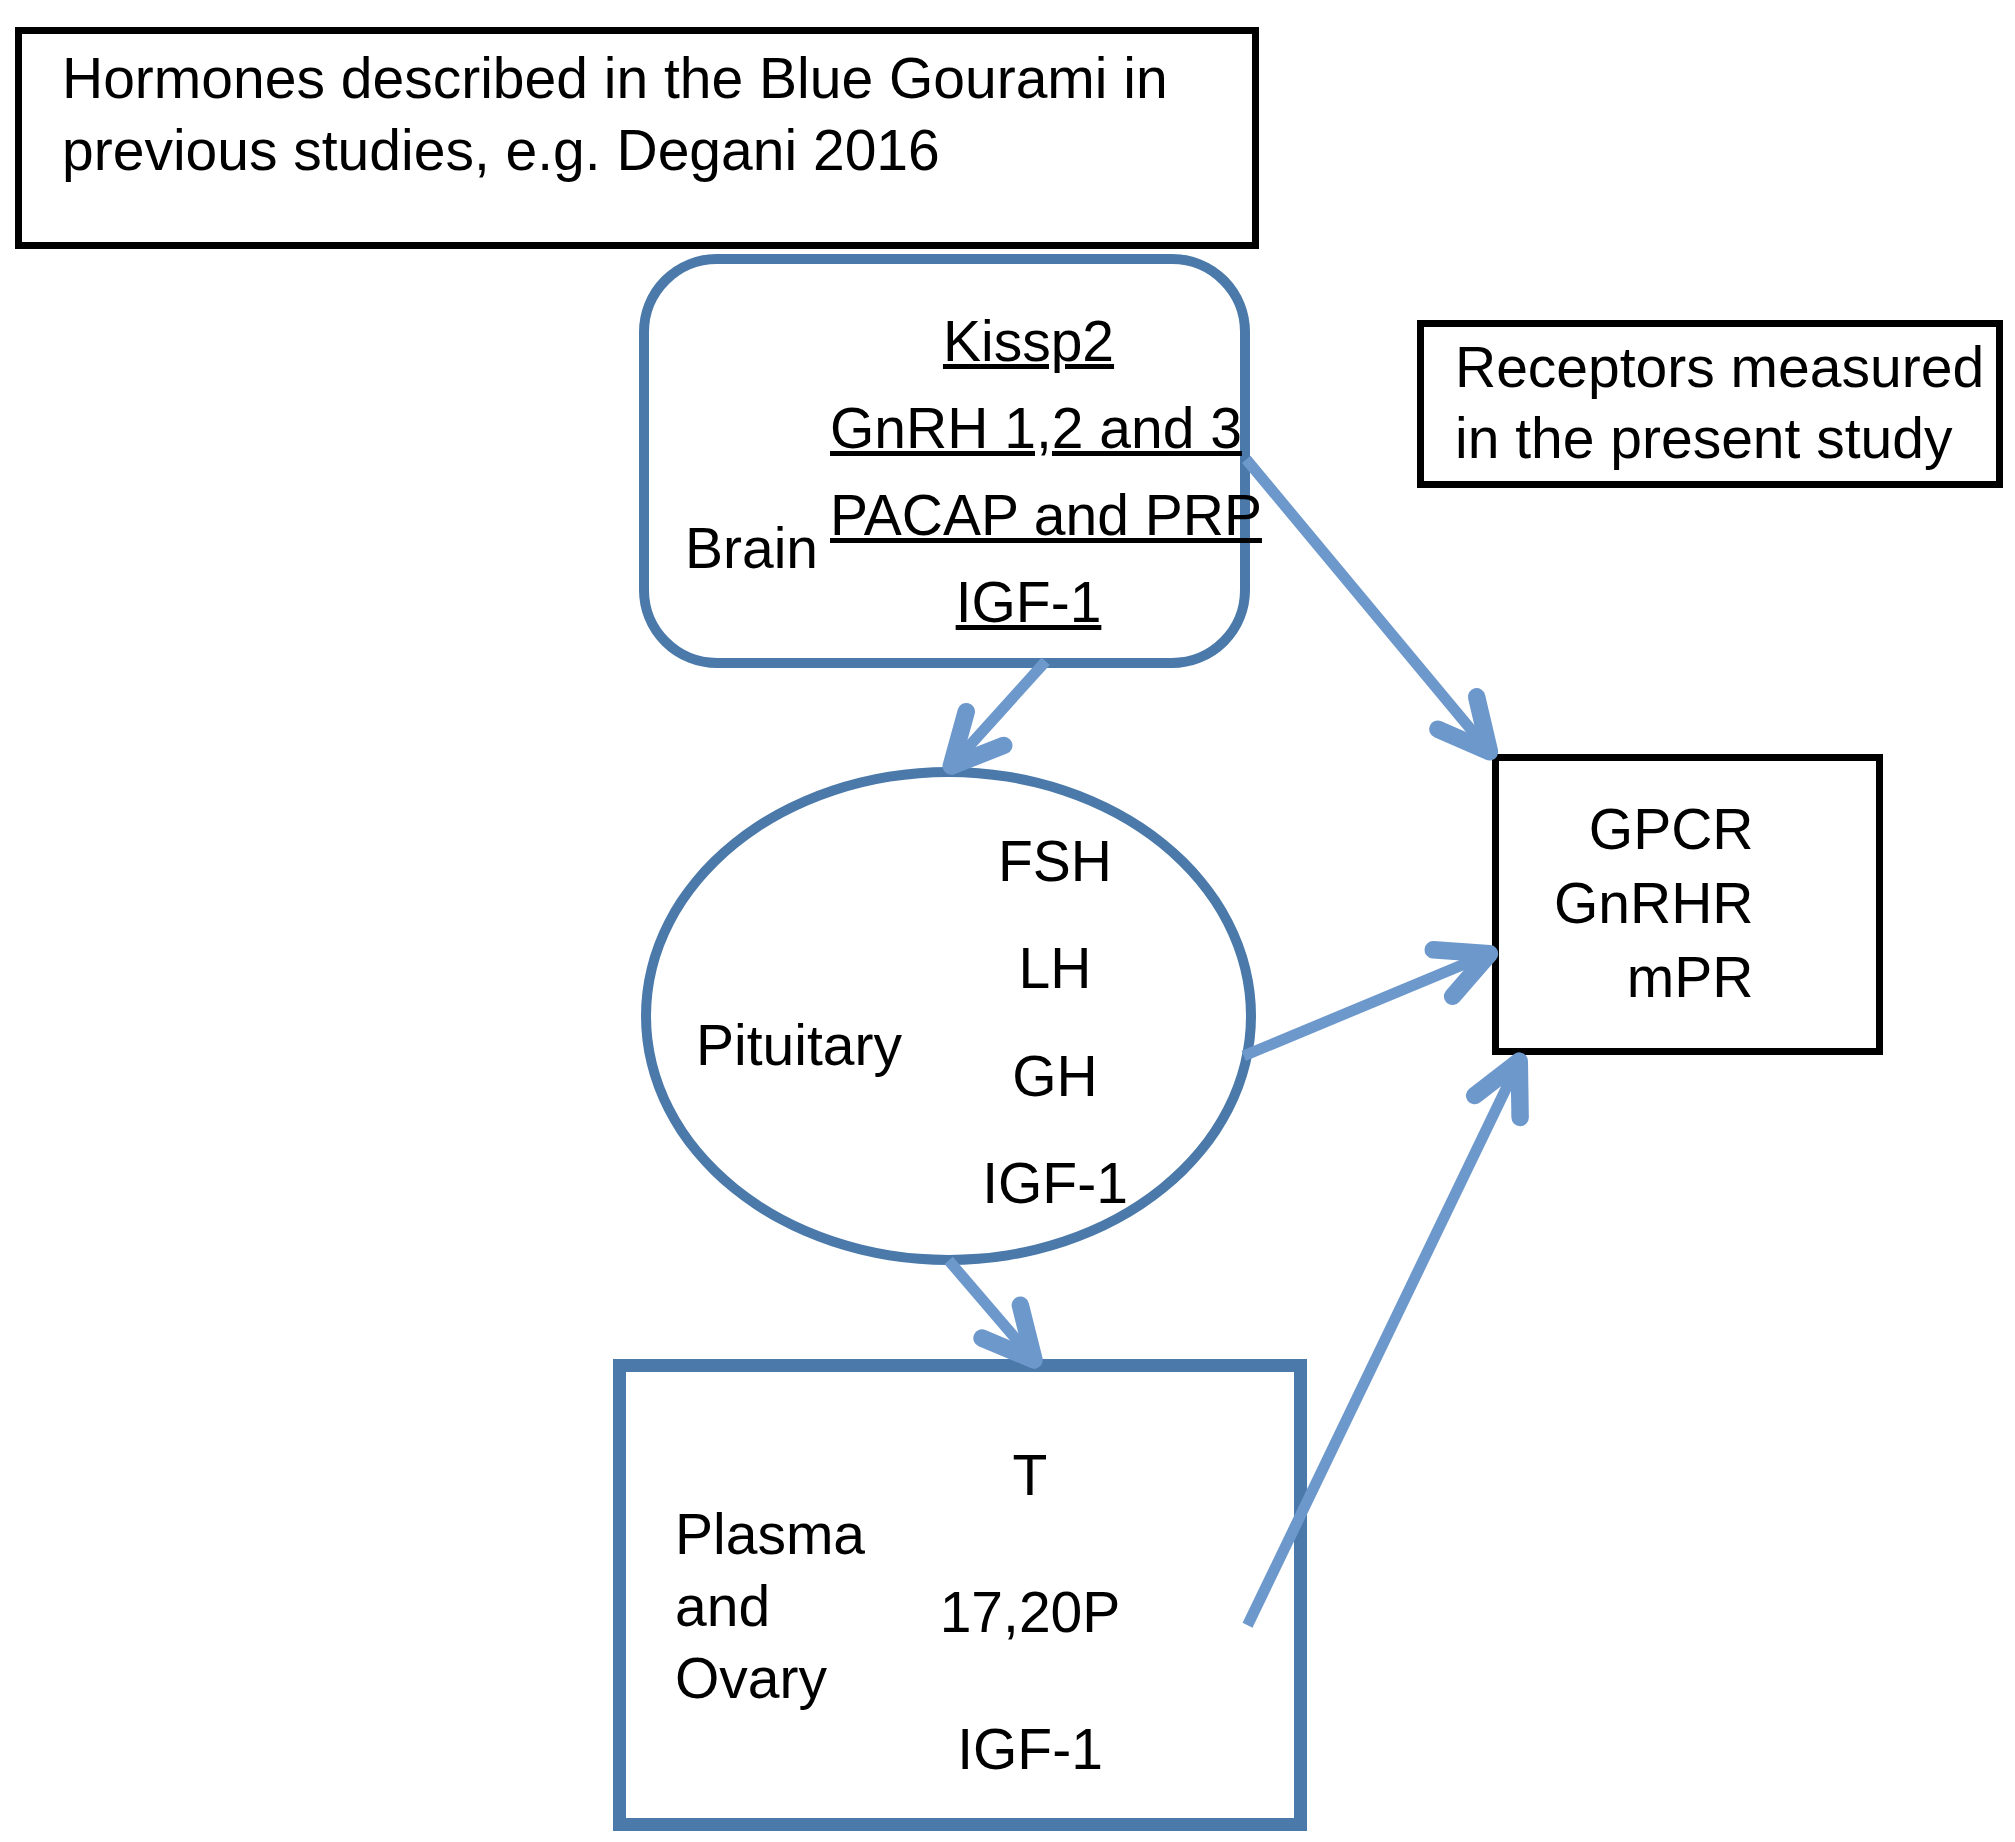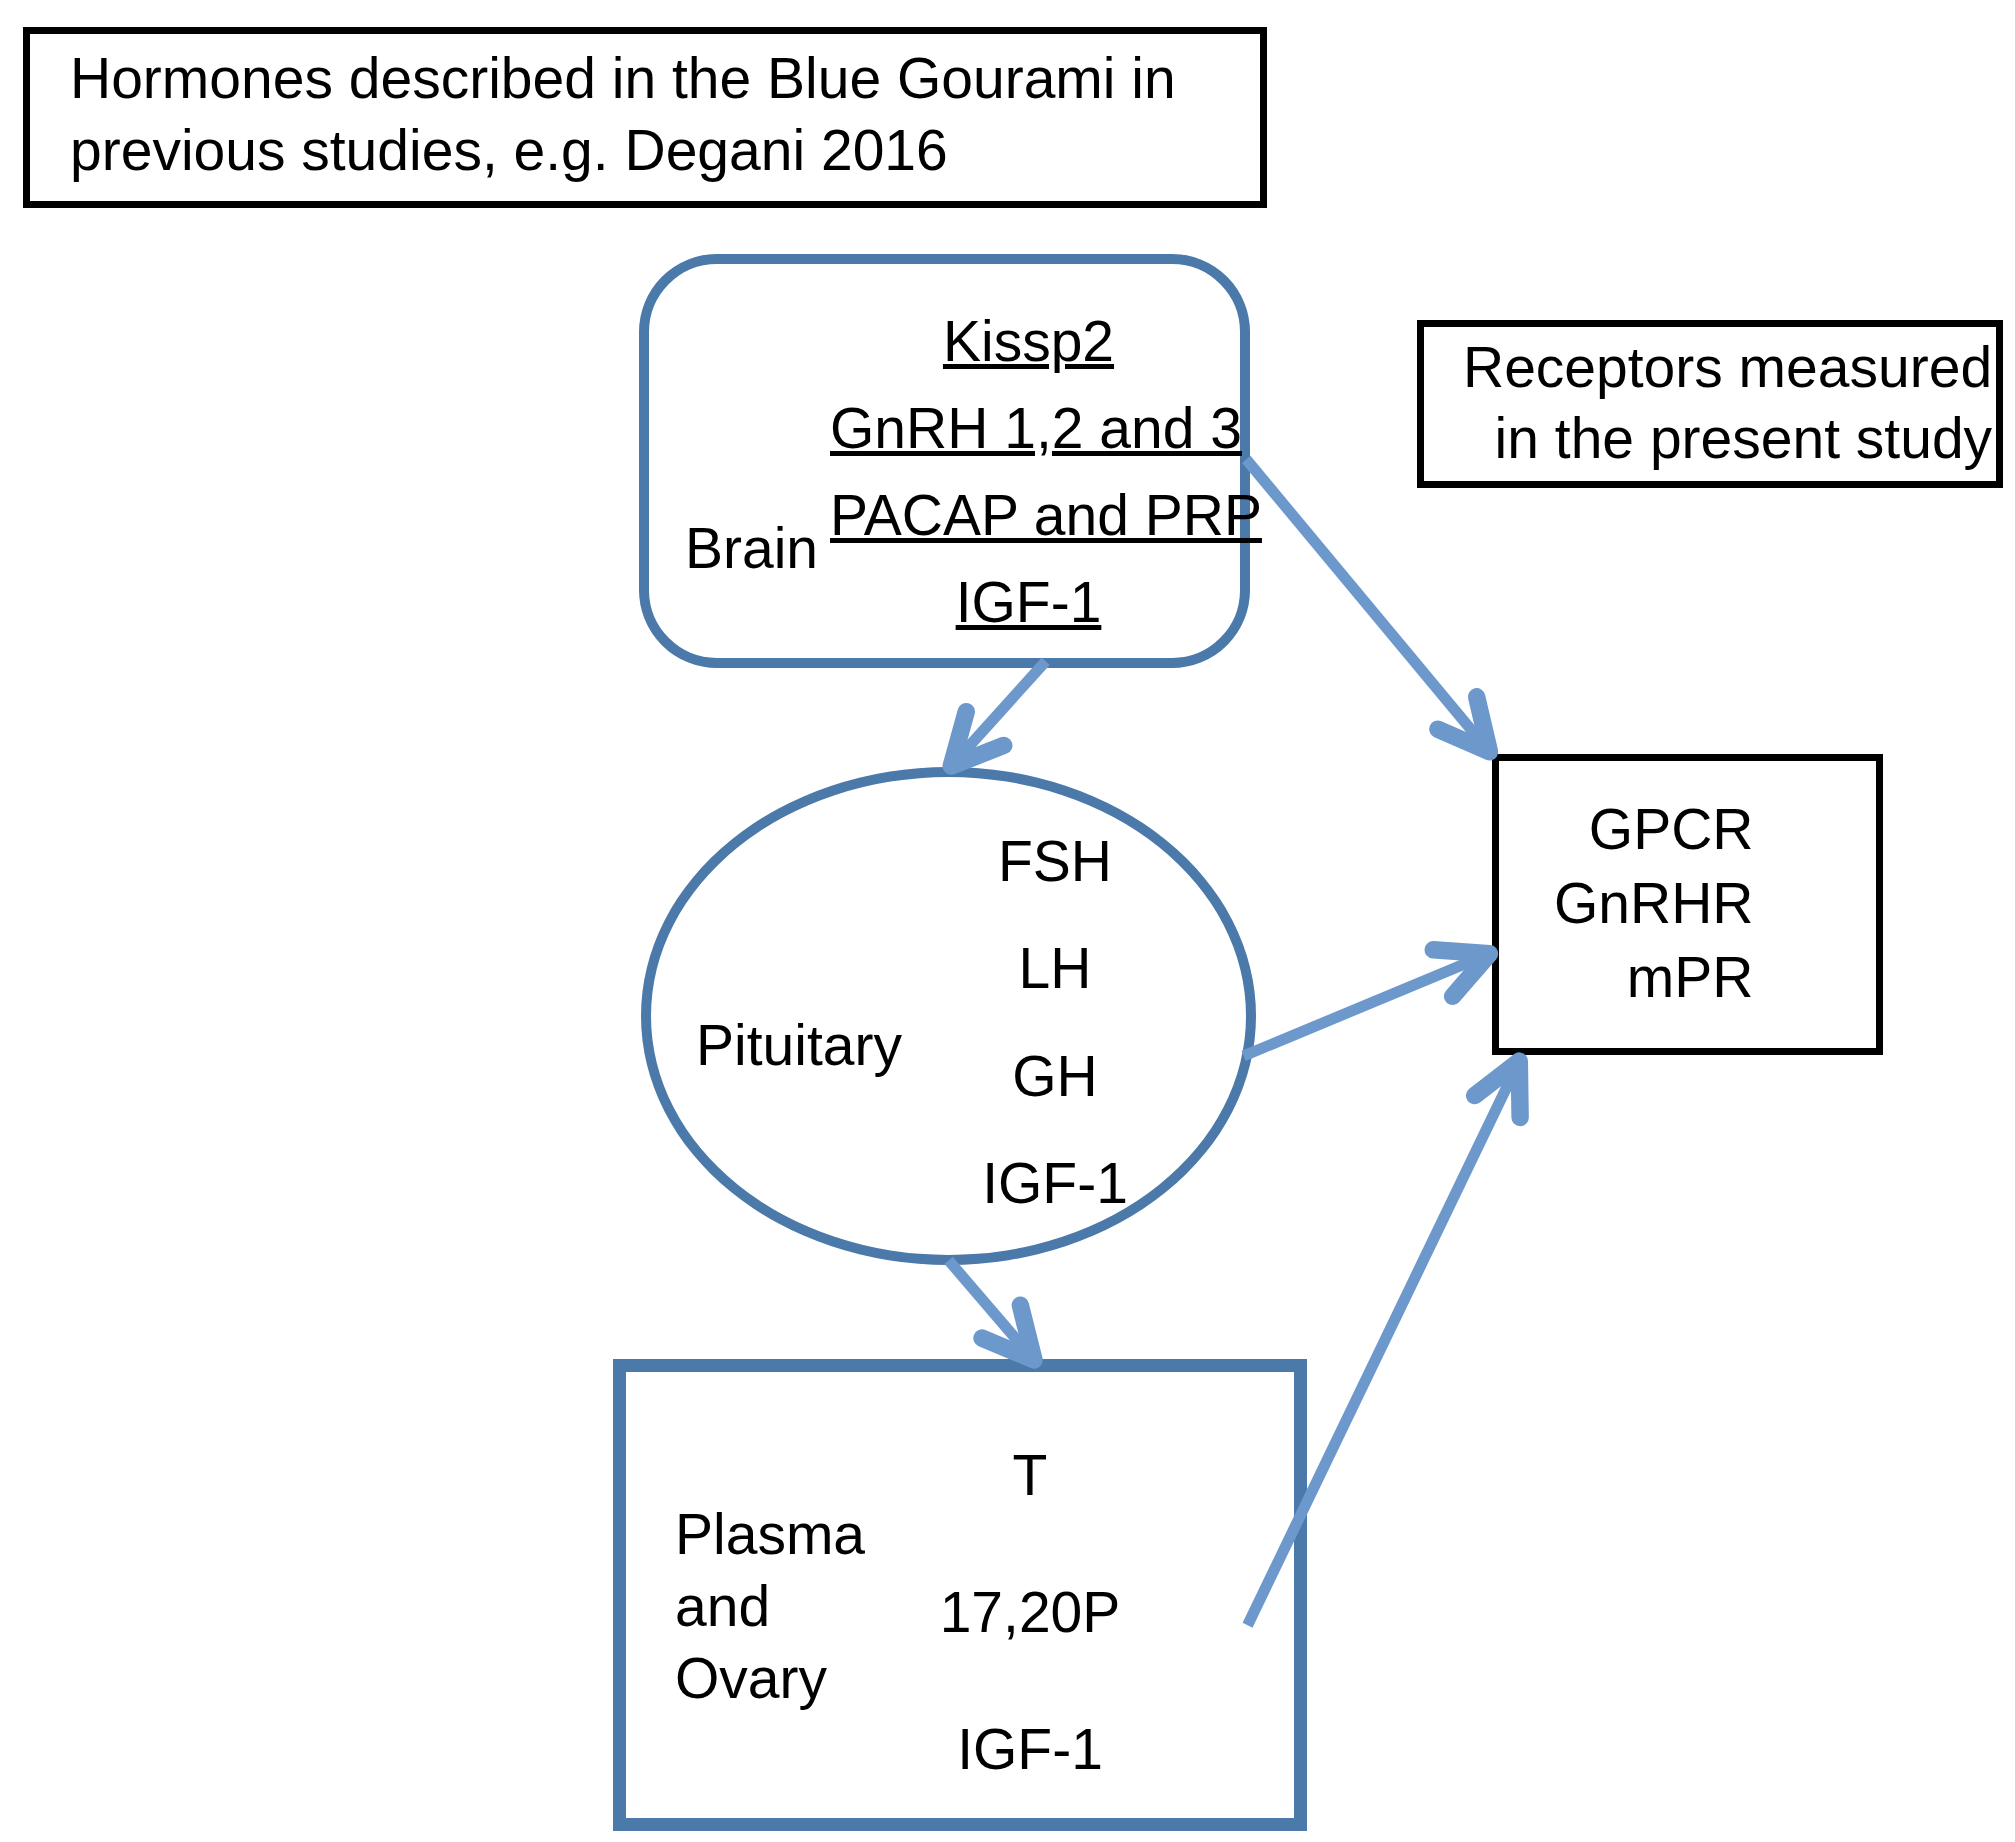--- a/index.html
+++ b/index.html
@@ -21,34 +21,34 @@
   .blue-ellipse{border:10.4px solid var(--node-blue);border-radius:50%;}
   .blue-rect-box{border:13px solid var(--node-blue);}
   .txt{font-size:57px;line-height:72px;white-space:nowrap;}
   .legend-lines{position:absolute;left:40px;top:7.8px;}
   .node-label{position:absolute;font-size:57px;line-height:65px;white-space:nowrap;}
   .items-col{
     position:absolute;display:flex;flex-direction:column;
     justify-content:space-between;text-align:center;
   }
   .item{font-size:57px;line-height:65px;white-space:nowrap;}
-  .receptor-lines{position:absolute;left:39px;top:5.2px;text-align:right;}
+  .receptor-lines{position:absolute;left:31px;top:5.2px;}
   .receptor-items{position:absolute;left:55px;top:31px;}
   .receptor-items .item{text-align:right;line-height:74px;}
   svg.arrows{position:absolute;left:0;top:0;pointer-events:none;}
   .arrow{stroke:var(--arrow-blue);stroke-width:17px;fill:none;}
   .arrowhead{fill:none;stroke:var(--arrow-blue);stroke-width:4.5;
              stroke-linecap:round;stroke-linejoin:round;}
 </style>
 </head>
 <body>
 
 <div class="canvas">
 
-  <div class="box black-box" style="left:15px;top:27px;width:1244px;height:181px;margin-left:8px;">
+  <div class="box black-box" style="left:15px;top:27px;width:1244px;height:222px;">
     <div class="legend-lines">
       <div class="txt">Hormones described in the Blue Gourami in</div>
       <div class="txt">previous studies, e.g. Degani 2016</div>
     </div>
   </div>
 
   <div class="box black-box" style="left:1417px;top:320px;width:586px;height:168px;">
     <div class="receptor-lines">
       <div class="txt" style="line-height:71px;">Receptors measured</div>
       <div class="txt" style="line-height:71px;">in the present study</div>

